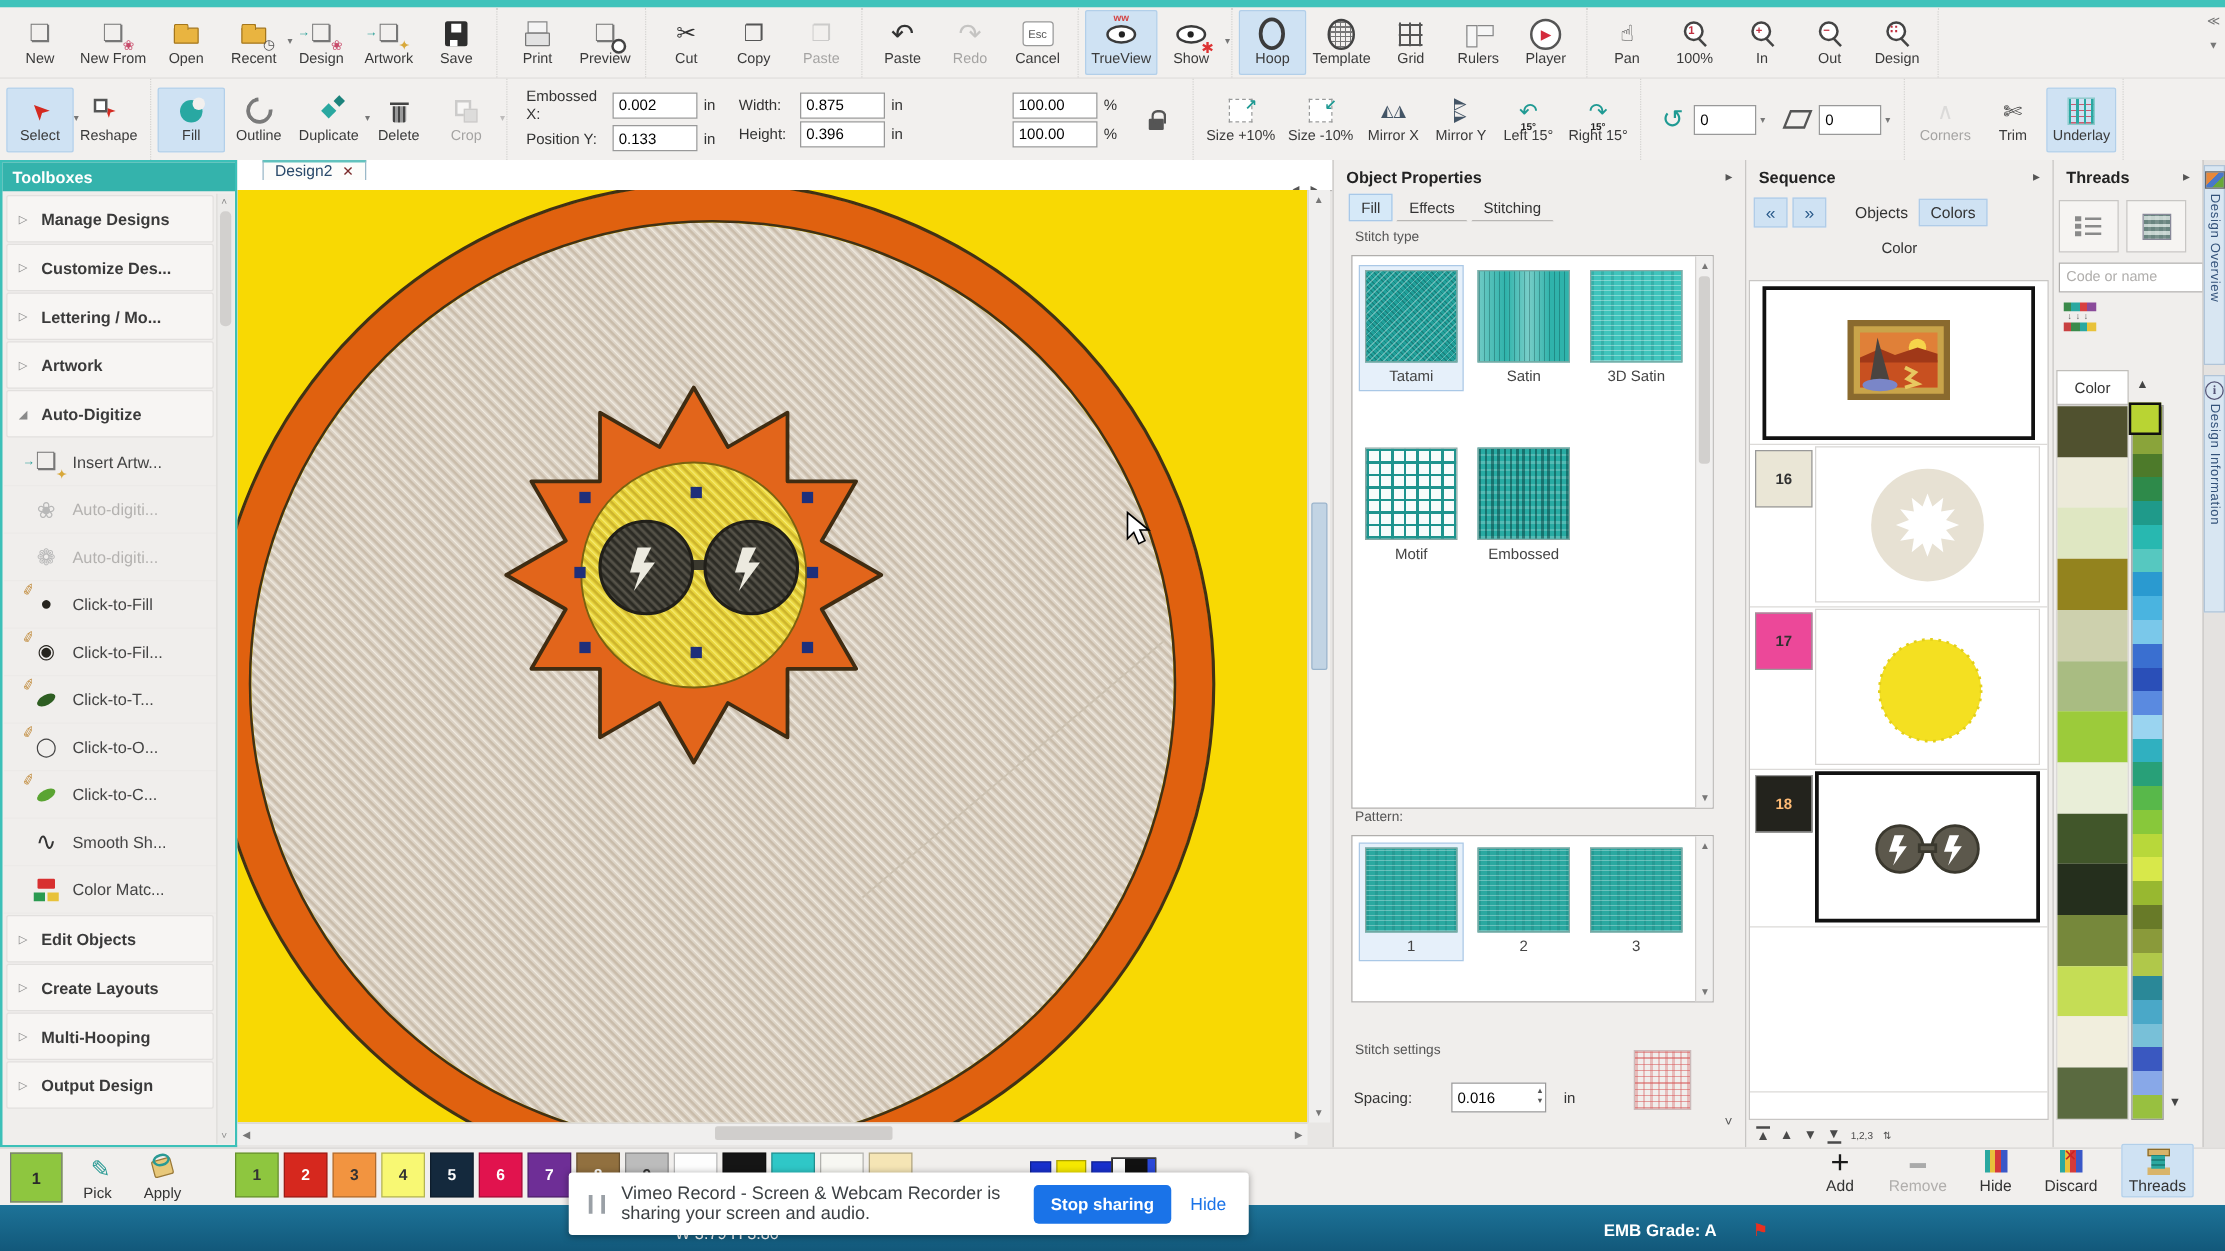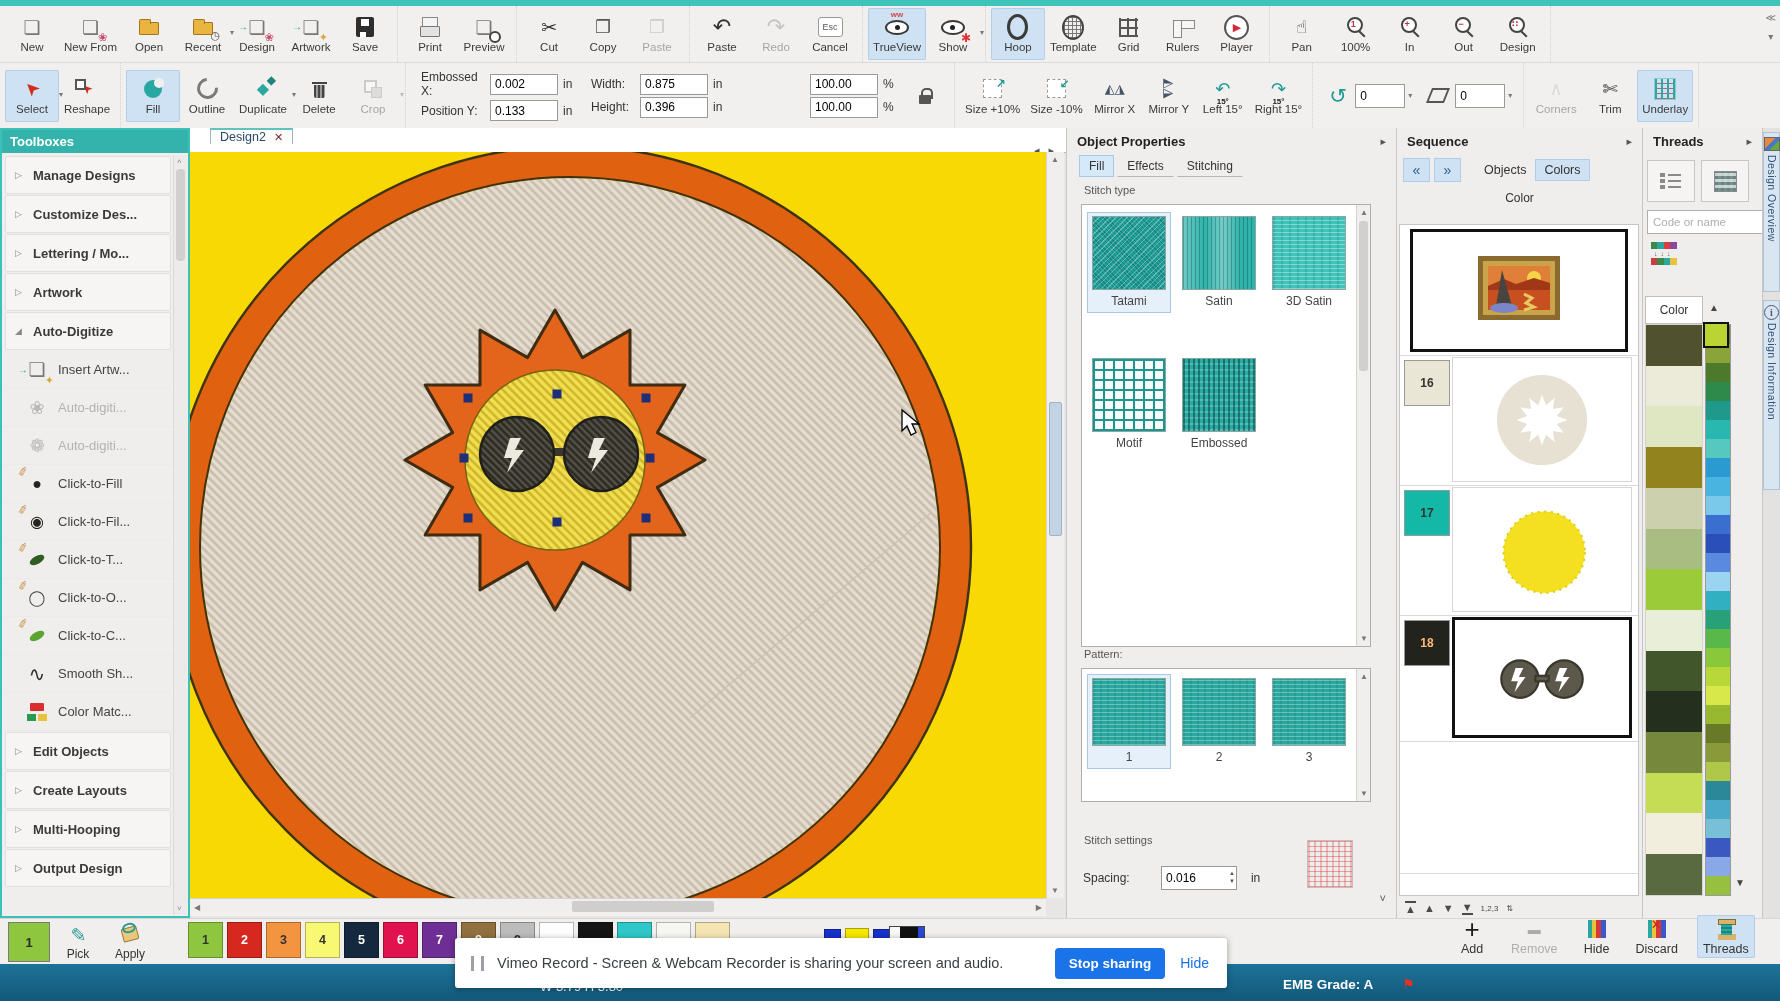--- a/index.html
+++ b/index.html
@@ -213,21 +213,21 @@
   #seqfooter{position:absolute;left:1452px;top:915px;display:flex;gap:13px;align-items:flex-start;z-index:5;}
   .fbtn{display:flex;flex-direction:column;align-items:center;font-size:12.5px;color:#333;padding:1px 6px 2px;border-radius:2px;white-space:nowrap;}
   .fbtn.active{background:#cfe2f3;box-shadow:inset 0 0 0 1px #b2cfe9;}
   .fbtn.disabled{color:#b0aeac;}
   
   #status{position:absolute;left:0;top:964px;width:1780px;height:37px;background:linear-gradient(#1d7398,#12587a);color:#fff;}
   #status .lt{position:absolute;left:540px;top:15px;font-size:13px;}
   #status .rt{position:absolute;left:1283px;top:13px;font-size:13.5px;font-weight:bold;}
   #status .flag{position:absolute;left:1402px;top:12px;color:#e83020;font-size:14px;}
   
-  #notify{position:absolute;left:455px;top:938px;width:772px;height:50px;background:#fff;border-radius:3px;
+  #notify{position:absolute;left:455px;top:938px;width:544px;height:50px;background:#fff;border-radius:3px;
           box-shadow:0 1px 6px rgba(0,0,0,.35);display:flex;align-items:center;gap:13px;padding:0 16px;box-sizing:border-box;z-index:50;}
   .pause{width:7px;height:15px;border-left:3px solid #9aa0a6;border-right:3px solid #9aa0a6;flex:none;}
   #notify .msg{font-size:14.5px;color:#3c4043;flex:1;}
   #notify .stopbtn{background:#1a73e8;color:#fff;font-size:13.5px;font-weight:bold;padding:8px 14px;border-radius:4px;border:none;white-space:nowrap;font-family:"Liberation Sans",sans-serif;}
   #notify .hidelink{color:#1a73e8;font-size:14px;padding:0 2px;}
   
   #watermark{position:absolute;left:1243px;top:896px;z-index:30;pointer-events:none;color:rgba(118,124,130,.75);}
   #watermark .w1{font-size:23px;}
   #watermark .w2{font-size:12.5px;margin-top:4px;}
 </style>
@@ -855,21 +855,21 @@
         <div class="seqrow" style="top: 130px; height: 130px;">
           <div class="chip" style="background: rgb(234, 230, 214); color: rgb(51, 51, 51);">16</div>
           <div class="thumb">
             <svg width="110" height="120" viewBox="0 0 100 100">
               <circle cx="50" cy="50" r="41" fill="#e7e1d3"></circle>
               <polygon points="50.0,27.0 53.6,36.5 61.5,30.1 59.9,40.1 69.9,38.5 63.5,46.4 73.0,50.0 63.5,53.6 69.9,61.5 59.9,59.9 61.5,69.9 53.6,63.5 50.0,73.0 46.4,63.5 38.5,69.9 40.1,59.9 30.1,61.5 36.5,53.6 27.0,50.0 36.5,46.4 30.1,38.5 40.1,40.1 38.5,30.1 46.4,36.5" fill="#ffffff"></polygon>
             </svg>
           </div>
         </div>
         <div class="seqrow" style="top: 260px; height: 130px;">
-          <div class="chip" style="background: #14b8a6; color: rgb(51, 51, 51);">17</div>
+          <div class="chip" style="background: #ec4899; color: rgb(51, 51, 51);">17</div>
           <div class="thumb">
             <svg width="110" height="120" viewBox="0 0 100 100">
               <circle cx="52" cy="52" r="37" fill="#f4e021"></circle>
               <circle cx="52" cy="52" r="37" fill="none" stroke="#e3cf1a" stroke-width="2" stroke-dasharray="2 4"></circle>
             </svg>
           </div>
         </div>
         <div class="seqrow" style="top: 390px; height: 126px;">
           <div class="chip" style="background: rgb(35, 35, 29); color: #fdba74;">18</div>
           <div class="thumb selected">

